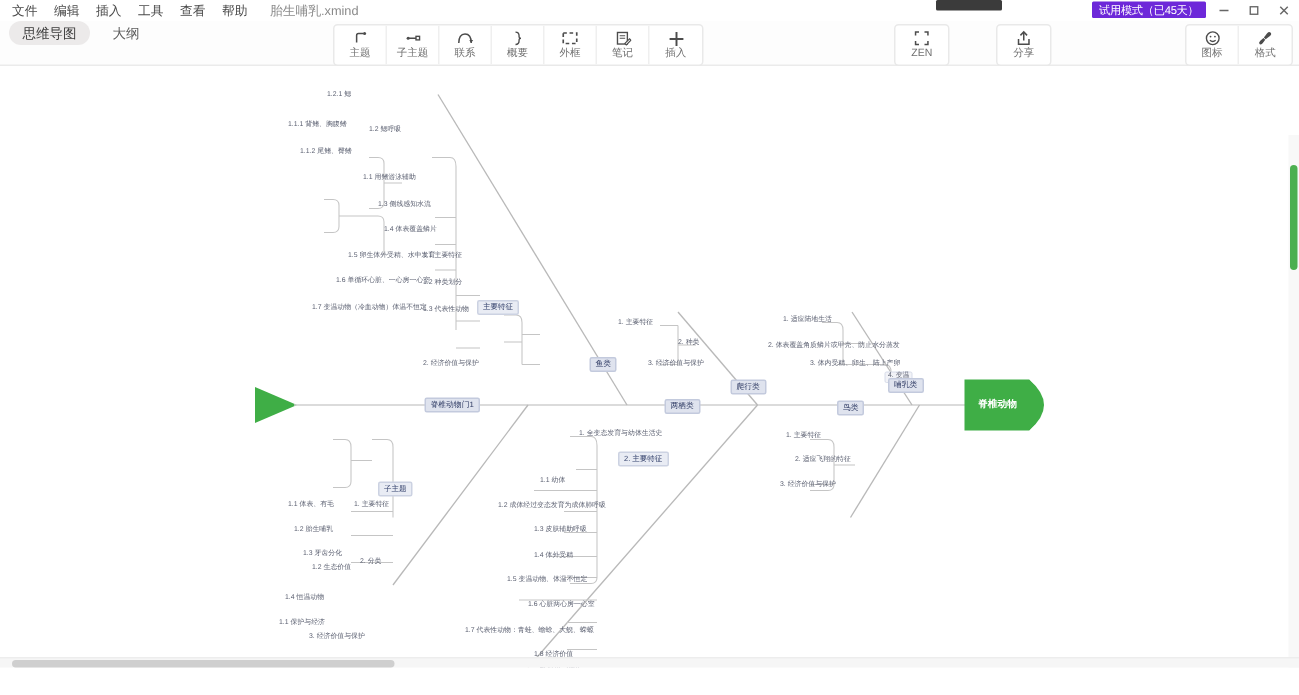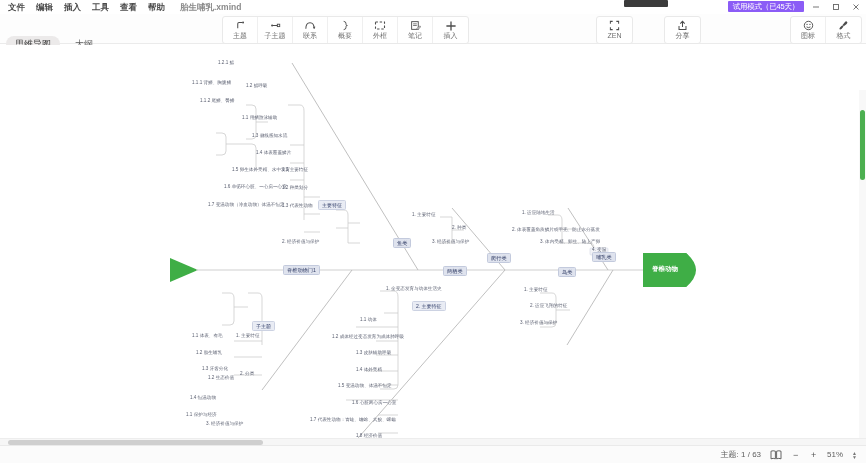--- a/index.html
+++ b/index.html
@@ -11,30 +11,30 @@
     -webkit-font-smoothing: antialiased;
   }
   .app { position:relative; width:866px; height:463px; background:#fff; }
 
   
   .menubar {
     position:absolute; left:0; top:0; width:866px; height:14px;
     display:flex; align-items:flex-end; gap:11px;
     padding-left:8px;
     background:#ffffff;
-    font-size:8.5px; color:#4a4a4a;font-weight:bold;
+    font-size:8.5px; color:#4a4a4a;
   }
   .menubar .mi { cursor:default; white-space:nowrap; line-height:14px; }
   .menubar .fname { color:#8a8a8a; margin-left:4px; }
 
   
   .trialbadge {
     position:absolute; right:62px; top:1px;
     height:11px; padding:0 5px;
-    background:#8b5cf6; color:#fff;
+    background:#6d28d9; color:#fff;
     font-size:7.5px; line-height:11px;
     border-radius:1px; white-space:nowrap;
     letter-spacing:-0.2px;
   }
   .wincontrols {
     position:absolute; right:0; top:0; height:14px;
     display:flex; align-items:center;
   }
   .wincontrols .wc {
     width:20px; height:14px; display:flex; align-items:center; justify-content:center;
@@ -47,21 +47,21 @@
     position:absolute; left:624px; top:0px; width:44px; height:7px;
     background:#3b3b3b; border-radius:1px;
   }
 
   
   .toolrow {
     position:absolute; left:0; top:14px; width:866px; height:30px;
     background:#fdfdfd;
     border-bottom:1px solid #ebebeb;
   }
-  .tabs { position:absolute; left:6px; top:22px; display:flex; align-items:center; gap:6px; }
+  .tabs { position:absolute; left:6px; top:0; display:flex; align-items:center; gap:6px; }
   .tab {
     font-size:9px; line-height:16px; padding:0 9px; border-radius:9px;
     color:#5d5d5d; white-space:nowrap;
   }
   .tab.active { background:#eceaea; color:#3a3a3a; }
 
   .tgroup {
     position:absolute; top:2px;
     display:flex; align-items:flex-start; gap:0px;
     background:#fff;
@@ -459,30 +459,14 @@
 
     <div class="vscroll-track">
       <div class="vscroll-thumb" style="top:20px;"></div>
     </div>
   </div>
 
   <div class="hscroll-track">
     <div class="hscroll-thumb"></div>
   </div>
 
-  <div class="statusbar">
-    <span class="sitem">主题: 1 / 63</span>
-    <span class="icn">
-      <svg width="12" height="10" viewBox="0 0 12 10">
-        <path d="M1 1.2 Q3.2 0.3 5.4 1.2 L5.4 8.8 Q3.2 7.9 1 8.8 Z" fill="none" stroke="#555" stroke-width="0.9"></path>
-        <path d="M11 1.2 Q8.8 0.3 6.6 1.2 L6.6 8.8 Q8.8 7.9 11 8.8 Z" fill="none" stroke="#555" stroke-width="0.9"></path>
-      </svg>
-    </span>
-    <span class="zbtn">−</span>
-    <span class="zbtn">+</span>
-    <span class="sitem">51%</span>
-    <span class="stepper">
-      <span>▲</span>
-      <span>▼</span>
-    </span>
-  </div>
 
 </div>
 
 </body></html>

